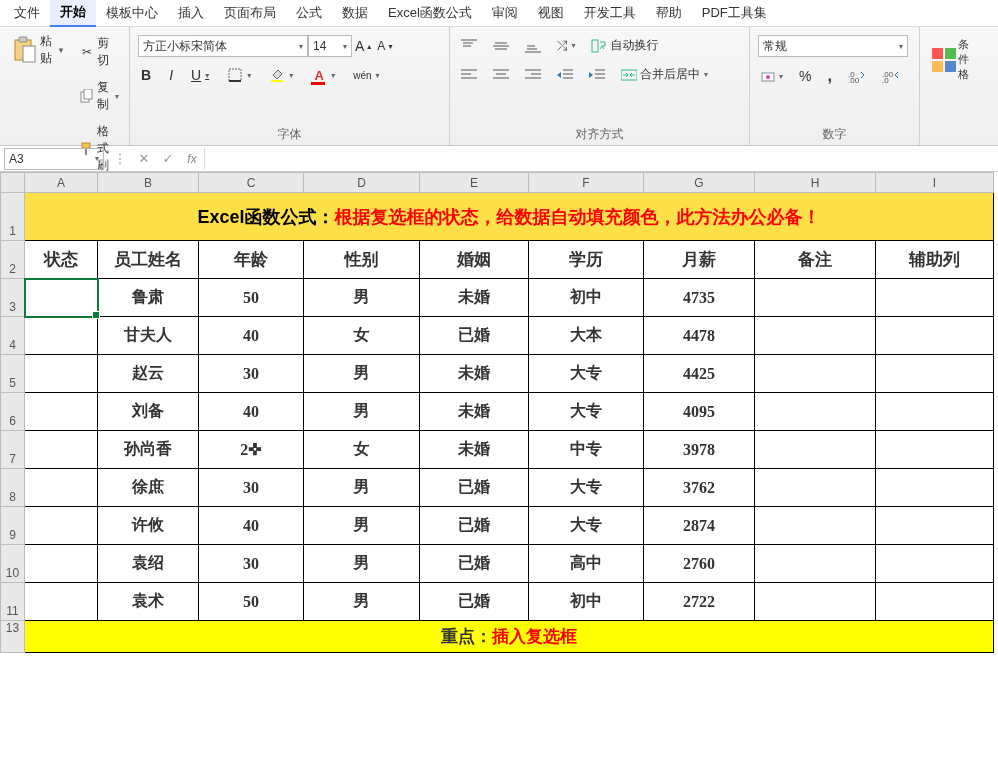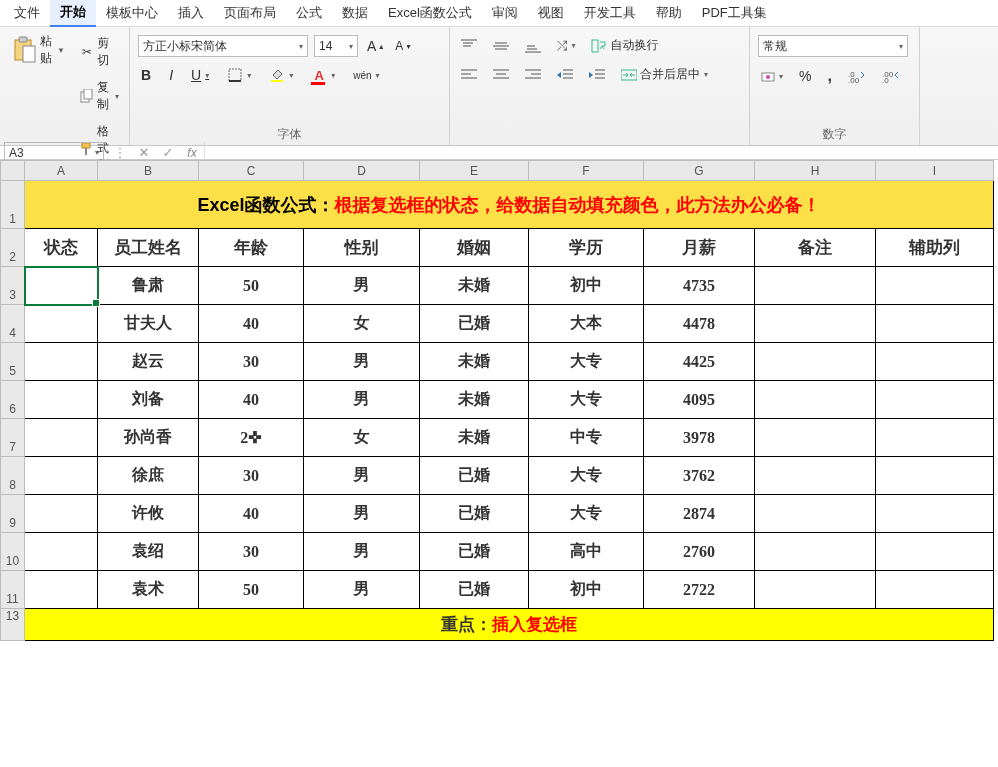--- a/index.html
+++ b/index.html
@@ -5,30 +5,30 @@
 * { margin:0; padding:0; box-sizing:border-box; font-family:"Microsoft YaHei",SimSun,Arial,sans-serif; }
 body { background:#fff; overflow:hidden; width:998px; height:767px; font-size:12px; color:#333; }
 
 .menubar { display:flex; align-items:center; height:26px; background:#fff; padding:0 4px; gap:0; }
 .menubar .mi { padding:4px 10px; font-size:13px; cursor:pointer; }
 .menubar .mi.active { background:#e8f0fe; color:#000; border-bottom:2px solid #417ff9; font-weight:bold; }
 
 .ribbon { display:flex; height:120px; background:linear-gradient(#f7f7f7,#efefef); border-top:1px solid #ddd; border-bottom:1px solid #c8c8c8; }
 .group { border-right:1px solid #d0d0d0; padding:4px 8px 2px 8px; display:flex; flex-direction:column; justify-content:space-between; }
 .group-label { text-align:center; font-size:12px; color:#666; padding-top:2px; }
-.row { display:flex; align-items:center; gap:6px; }
+.row { display:flex; align-items:center; }
 .btn { display:flex; align-items:center; gap:3px; padding:2px 3px; cursor:pointer; font-size:12px; color:#333; }
 .btn .ic { width:16px; height:16px; display:flex; align-items:center; justify-content:center; }
 .dd { font-size:8px; color:#666; margin-left:1px; }
 .bigbtn { display:flex; flex-direction:row; align-items:center; gap:2px; padding:2px 4px; cursor:pointer; }
 .bigbtn .bigic { width:28px; height:28px; display:flex; align-items:center; justify-content:center; }
 select, .combo { font-size:12px; height:22px; border:1px solid #bbb; background:#fff; padding:0 4px; }
 .combo { display:flex; align-items:center; justify-content:space-between; }
 
-.fbar { display:flex; align-items:center; height:14px; border-bottom:1px solid #ccc; }
+.fbar { display:flex; align-items:center; height:26px; border-bottom:1px solid #ccc; }
 .namebox { width:100px; height:22px; border:1px solid #bbb; margin:0 4px; display:flex; align-items:center; justify-content:space-between; padding:0 4px; font-size:12px; }
 .fbar .fbtn { width:24px; height:24px; display:flex; align-items:center; justify-content:center; color:#999; cursor:pointer; font-size:13px; }
 .fbar .fx { font-style:italic; color:#888; font-size:12px; }
 
 .grid { position:relative; overflow:hidden; height:595px; }
 table.sheet { border-collapse:collapse; table-layout:fixed; }
 .colhdr th { background:#e8e8e8; border:1px solid #bcbcbc; font-weight:normal; font-size:12px; color:#555; height:20px; text-align:center; }
 .rowhdr { background:#e8e8e8; border:1px solid #bcbcbc; font-weight:normal; font-size:12px; color:#555; width:24px; text-align:center; vertical-align:bottom; padding-bottom:2px; }
 .corner { background:#e8e8e8; border:1px solid #bcbcbc; width:24px; height:20px; }
 td.cell { border:1px solid #000; height:38px; text-align:center; vertical-align:middle; font-size:16px; font-weight:bold; font-family:SimSun,serif; background:#fff; }
@@ -241,20 +241,21 @@
               <svg width="16" height="14">
                 <rect x="0" y="2" width="16" height="10" fill="none" stroke="#3b8"></rect>
                 <path d="M2 7 h4 M10 7 h4 M5 5 l2 2 -2 2 M11 5 l-2 2 2 2" fill="none" stroke="#3b8"></path>
               </svg>
             </span>
             <span>合并后居中</span>
             <span class="dd">▾</span>
           </div>
       </div>
     </div>
+    <div class="group-label">对齐方式</div>
   </div>
 
   <div class="group" style="width:170px">
     <div style="display:flex;flex-direction:column;gap:8px;padding-top:4px">
       <div class="combo" style="width:150px">
           <span>常规</span>
           <span class="dd">▾</span>
         </div>
       <div class="row" style="gap:10px">
         <div class="btn">
@@ -280,20 +281,33 @@
               <text x="0" y="8" font-size="8" fill="#555">.00</text>
               <text x="0" y="14" font-size="8" fill="#555">.0</text>
               <path d="M16 3 l-3 3 3 3" fill="none" stroke="#37a"></path>
             </svg>
           </div>
       </div>
     </div>
     <div class="group-label">数字</div>
   </div>
 
+  <div class="group" style="width:48px;border-right:none">
+    <div class="bigbtn" style="margin-top:4px">
+      <div class="bigic">
+          <svg width="24" height="24">
+            <rect x="0" y="0" width="11" height="11" fill="#f55"></rect>
+            <rect x="13" y="0" width="11" height="11" fill="#5b5"></rect>
+            <rect x="0" y="13" width="11" height="11" fill="#fb5"></rect>
+            <rect x="13" y="13" width="11" height="11" fill="#58c"></rect>
+          </svg>
+        </div>
+      <span style="font-size:11px">条件格</span>
+    </div>
+  </div>
 </div>
 
 <div class="fbar">
   <div class="namebox">
       <span>A3</span>
       <span class="dd">▾</span>
     </div>
   <div class="fbtn">⋮</div>
   <div class="fbtn">✕</div>
   <div class="fbtn">✓</div>

